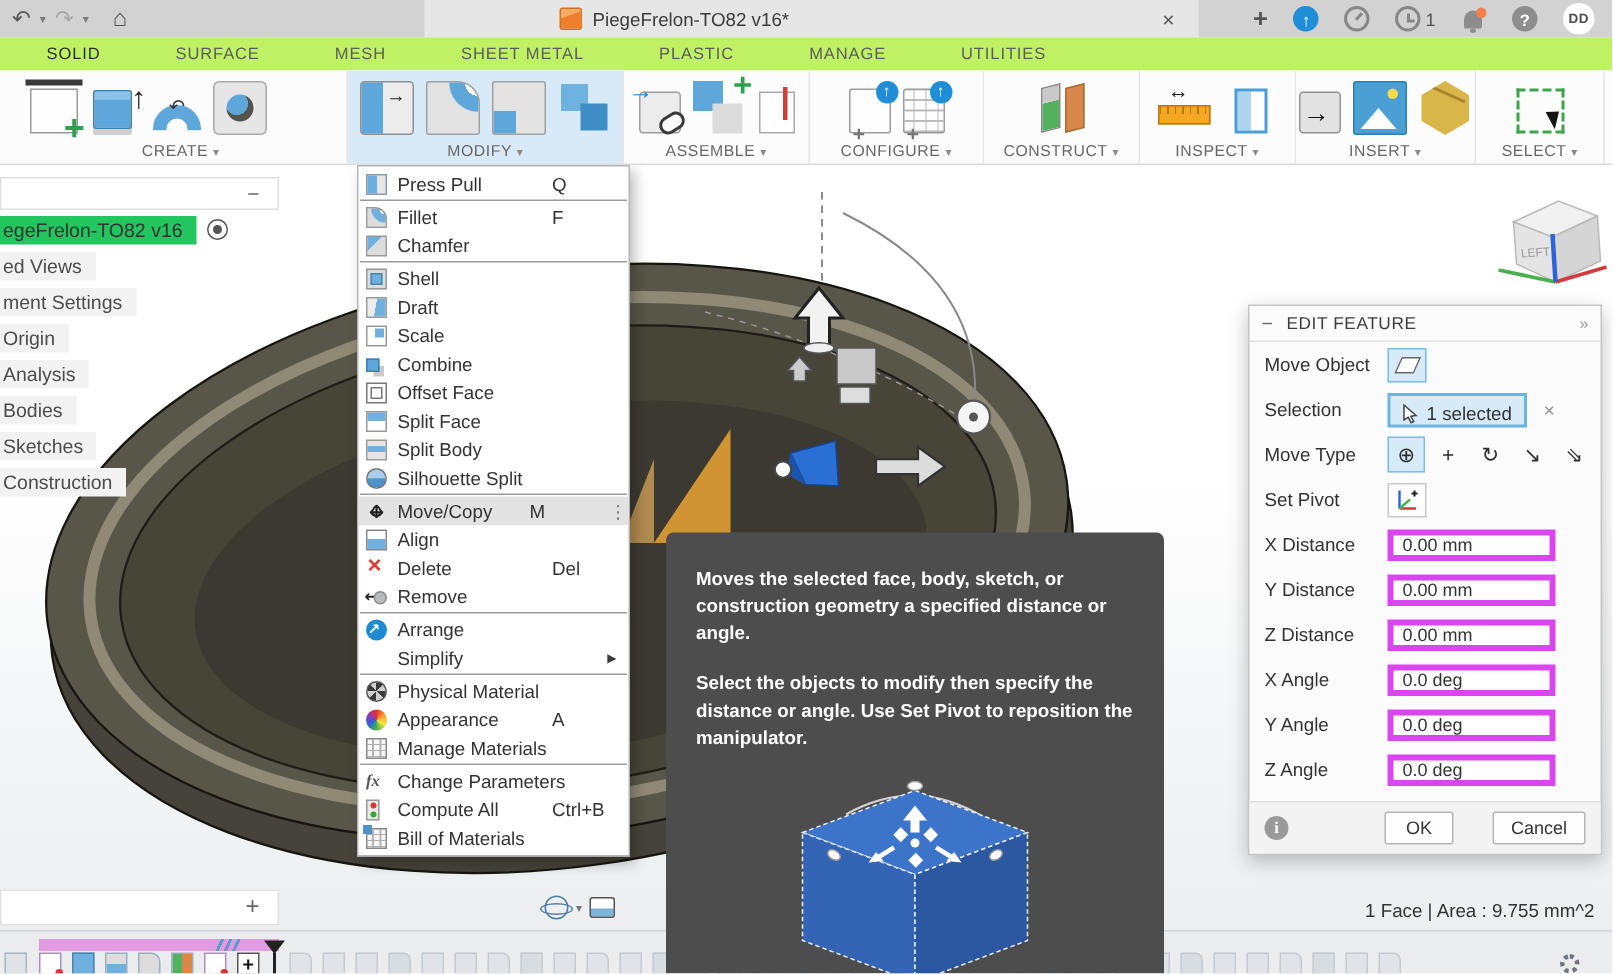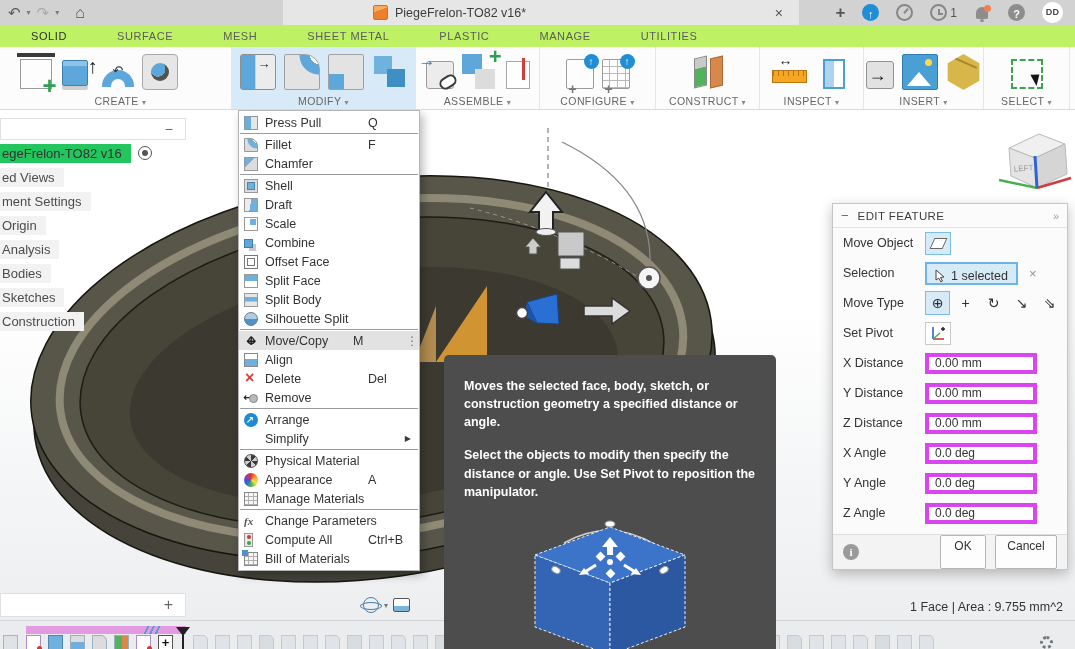--- a/index.html
+++ b/index.html
@@ -185,23 +185,23 @@
   .iconbtn{width:26px;height:23px;border:1px solid #c9c9c9;background:#fff;display:flex;align-items:center;justify-content:center;box-sizing:border-box}
   .iconbtn.sel{background:#d7eaf8;border-color:#7bbde4}
   .pgram{width:11px;height:9px;border:1.5px solid #666;transform:skewX(-24deg);background:#fff}
   .selbtn{height:23px;display:flex;align-items:flex-end;gap:5px;padding:0 8px;background:#d7eaf8;border:2px solid #6cb5e2;font-size:12.5px;box-sizing:border-box}
   .clearx{margin-left:11px;color:#949494;font-size:13px}
   .mtbtn{width:25px;height:24px;border:1px solid transparent;display:flex;align-items:center;justify-content:center;font-size:14px;color:#2d2d2d;margin-right:3px;box-sizing:border-box}
   .mtbtn.sel{background:#d7eaf8;border-color:#7bbde4}
   .finput{width:112px;height:21px;border:4px solid #d946ef;background:#fff;font:12px "Liberation Sans",sans-serif;padding:0 6px;color:#333;box-sizing:border-box}
   .dfoot{height:34px;background:#f3f3f3;border-top:1px solid #dedede;display:flex;align-items:center;padding:0 10px;margin-top:6px}
   .infoico{width:16px;height:16px;border-radius:50%;background:#9a9a9a;color:#fff;font:bold 11px/16px "Liberation Serif",serif;text-align:center}
-  .dbtn{height:34px;border:1px solid #b5b5b5;background:#fdfdfd;font:12px "Liberation Sans",sans-serif;color:#333;border-radius:2px;text-align:center;line-height:20px;box-sizing:border-box}
+  .dbtn{height:22px;border:1px solid #b5b5b5;background:#fdfdfd;font:12px "Liberation Sans",sans-serif;color:#333;border-radius:2px;text-align:center;line-height:20px;box-sizing:border-box}
   .okbtn{margin-left:auto;width:46px}
-  .cancelbtn{margin-left:9px;width:62px}
+  .cancelbtn{margin-left:26px;width:62px}
 
   
   .statustext{position:absolute;right:12px;top:600px;font-size:12.5px;color:#333;z-index:6}
   .navfrag{position:absolute;left:363px;top:597px;display:flex;align-items:center;gap:5px;z-index:6}
   .orbitico{width:16px;height:16px;border:1.5px solid #4d7ea8;border-radius:50%;position:relative;box-sizing:border-box}
   .orbitico::after{content:"";position:absolute;left:-4px;top:4px;width:20px;height:6px;border:1px solid #4d7ea8;border-radius:50%}
   .navcaret{font-size:8px;color:#777}
   .dispico{width:17px;height:14px;border:1.5px solid #555;border-radius:2px;background:linear-gradient(180deg,#fff 55%,#7db4dc 56%);box-sizing:border-box}
 
   

